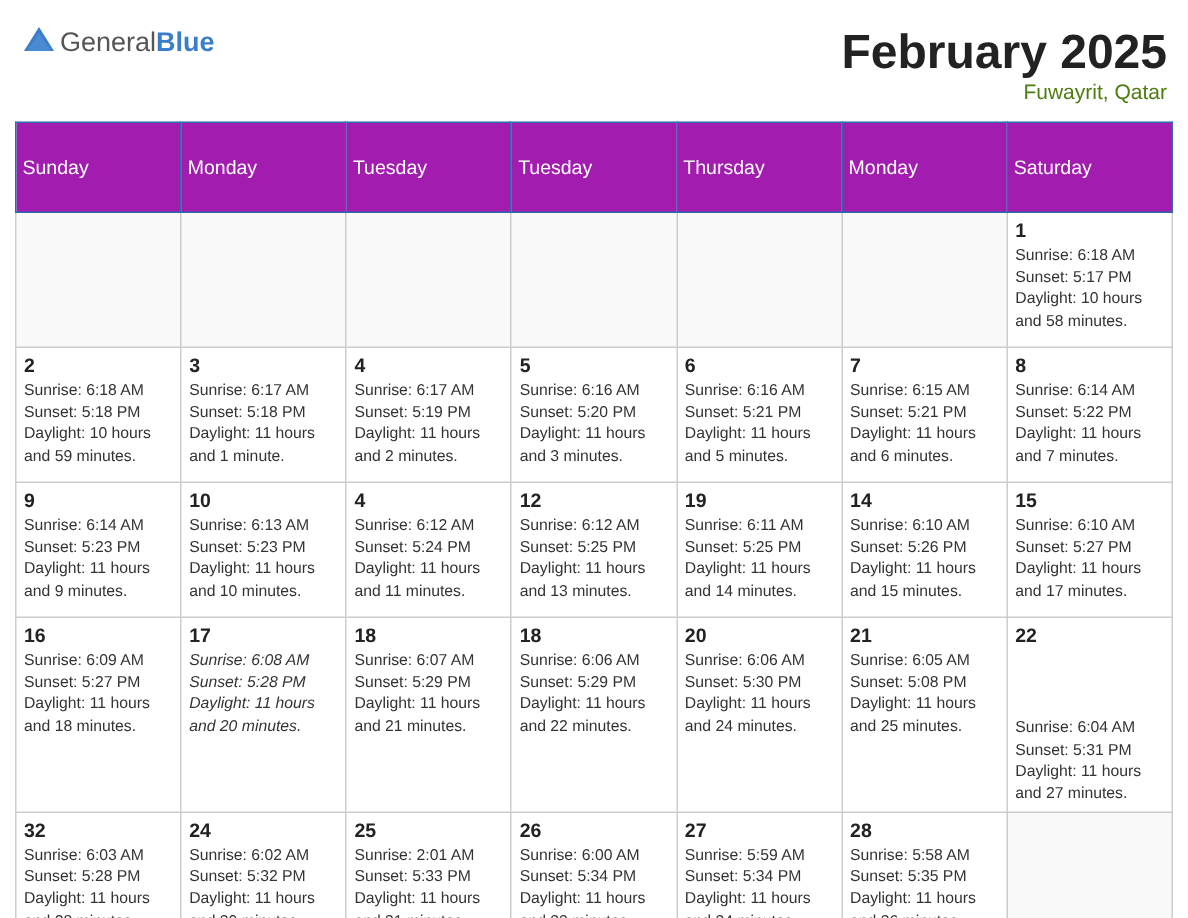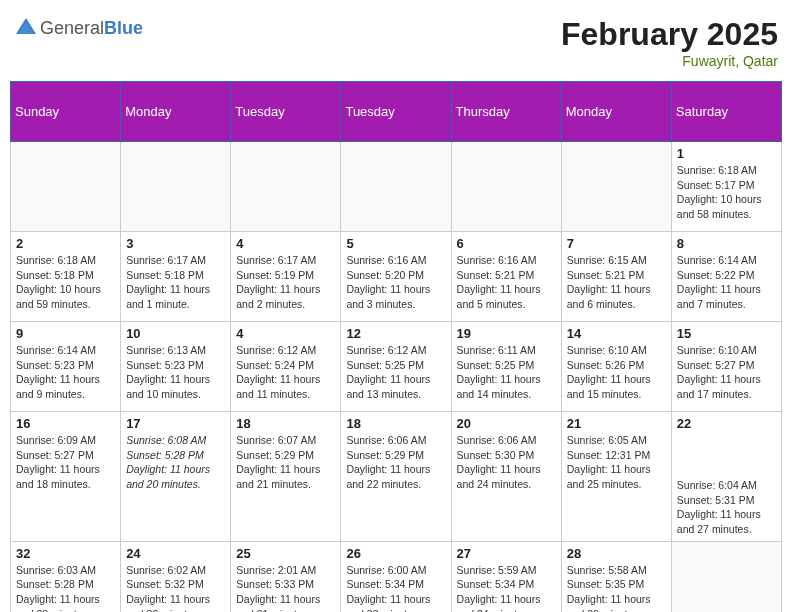--- a/index.html
+++ b/index.html
@@ -269,21 +269,21 @@
         <td>
           <span class="day-number">20</span>
           <div class="day-info" style="white-space: pre-line;">Sunrise: 6:06 AM
 Sunset: 5:30 PM
 Daylight: 11 hours
 and 24 minutes.</div>
         </td>
         <td>
           <span class="day-number">21</span>
           <div class="day-info" style="white-space: pre-line;">Sunrise: 6:05 AM
-Sunset: 12:31 PM
+Sunset: 5:08 PM
 Daylight: 11 hours
 and 25 minutes.</div>
         </td>
         <td>
           <span class="day-number">22</span>
           <div class="day-info" style="white-space: pre-line; margin-top: 47px;">Sunrise: 6:04 AM
 Sunset: 5:31 PM
 Daylight: 11 hours
 and 27 minutes.</div>
         </td>

